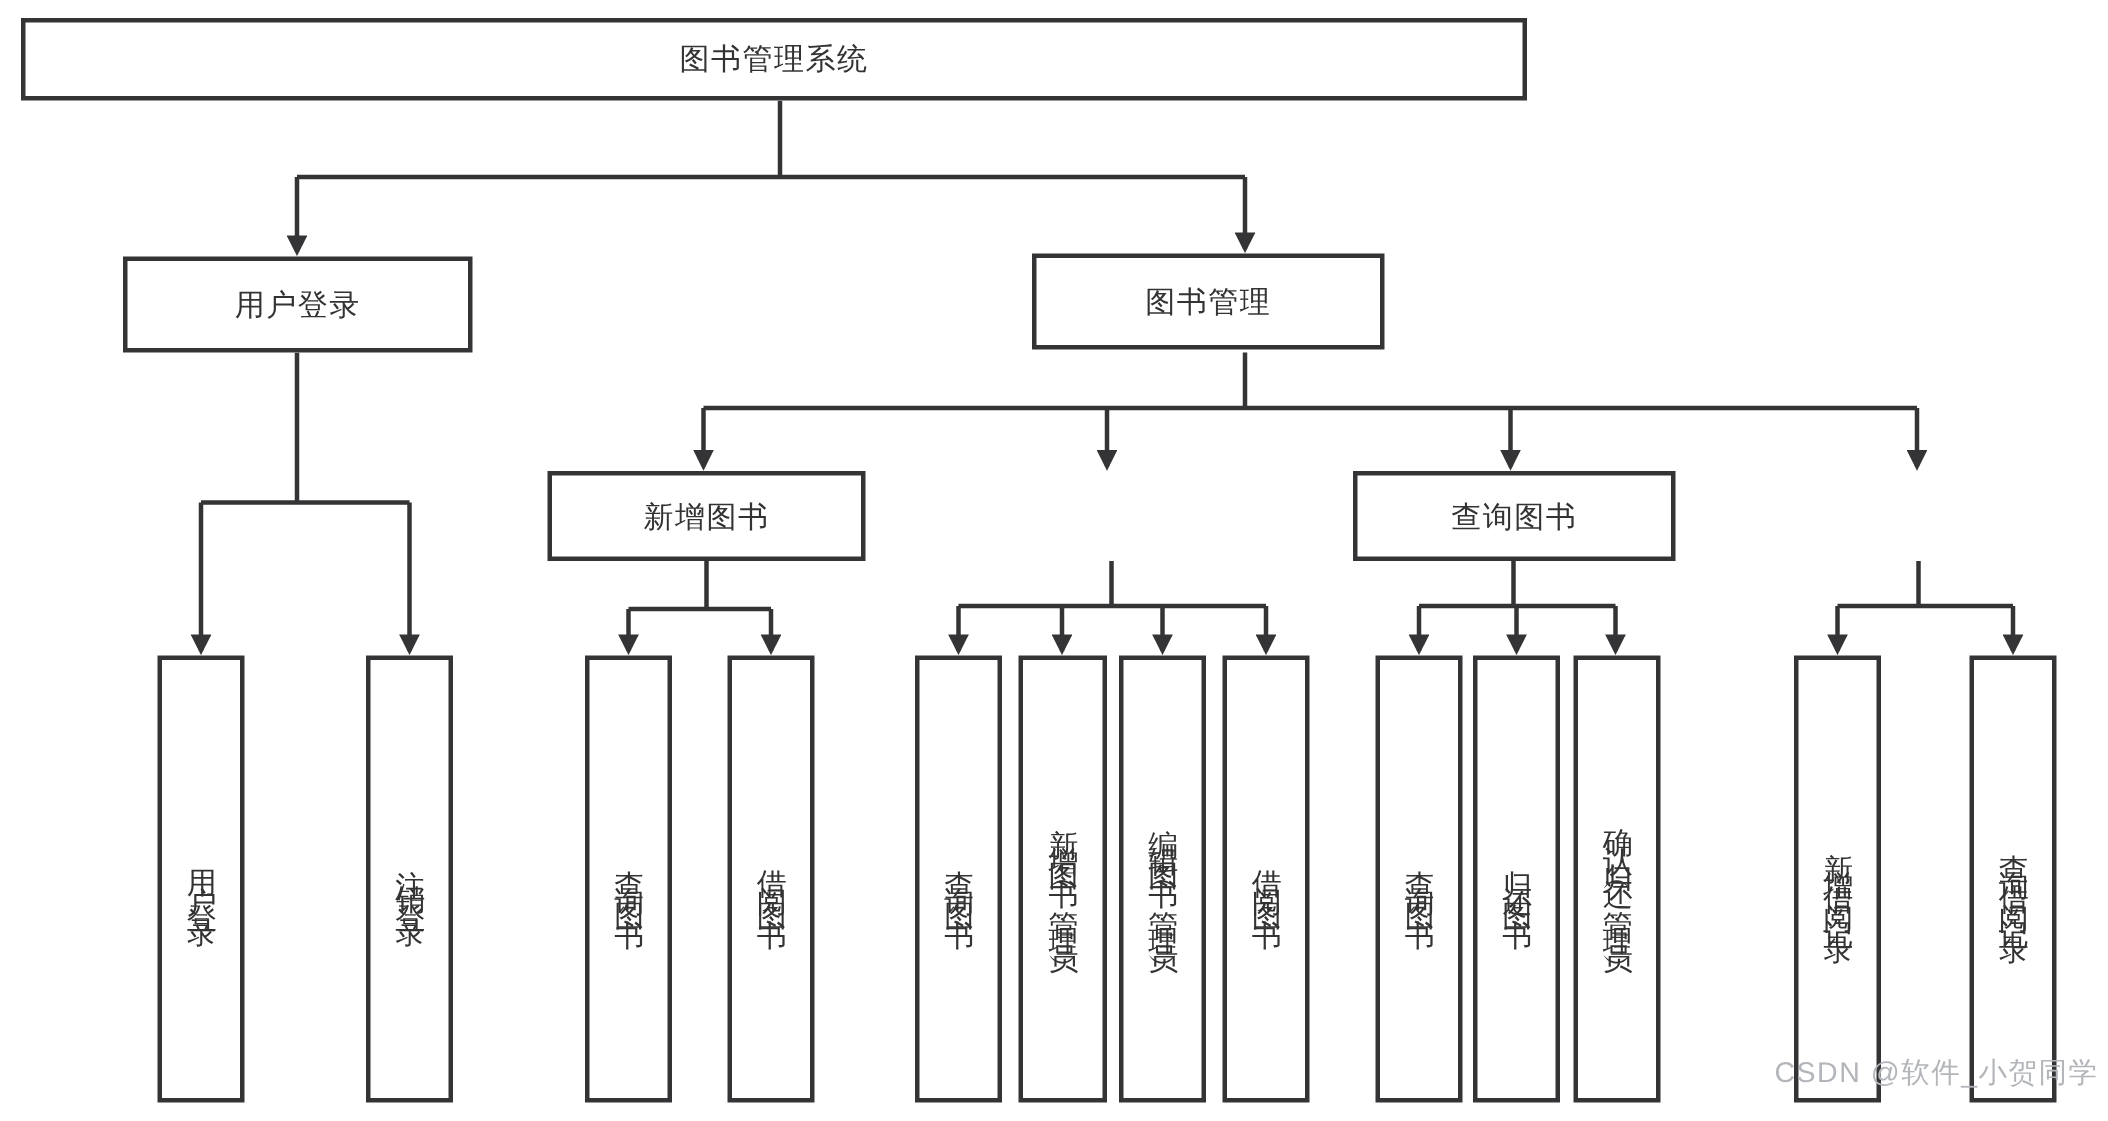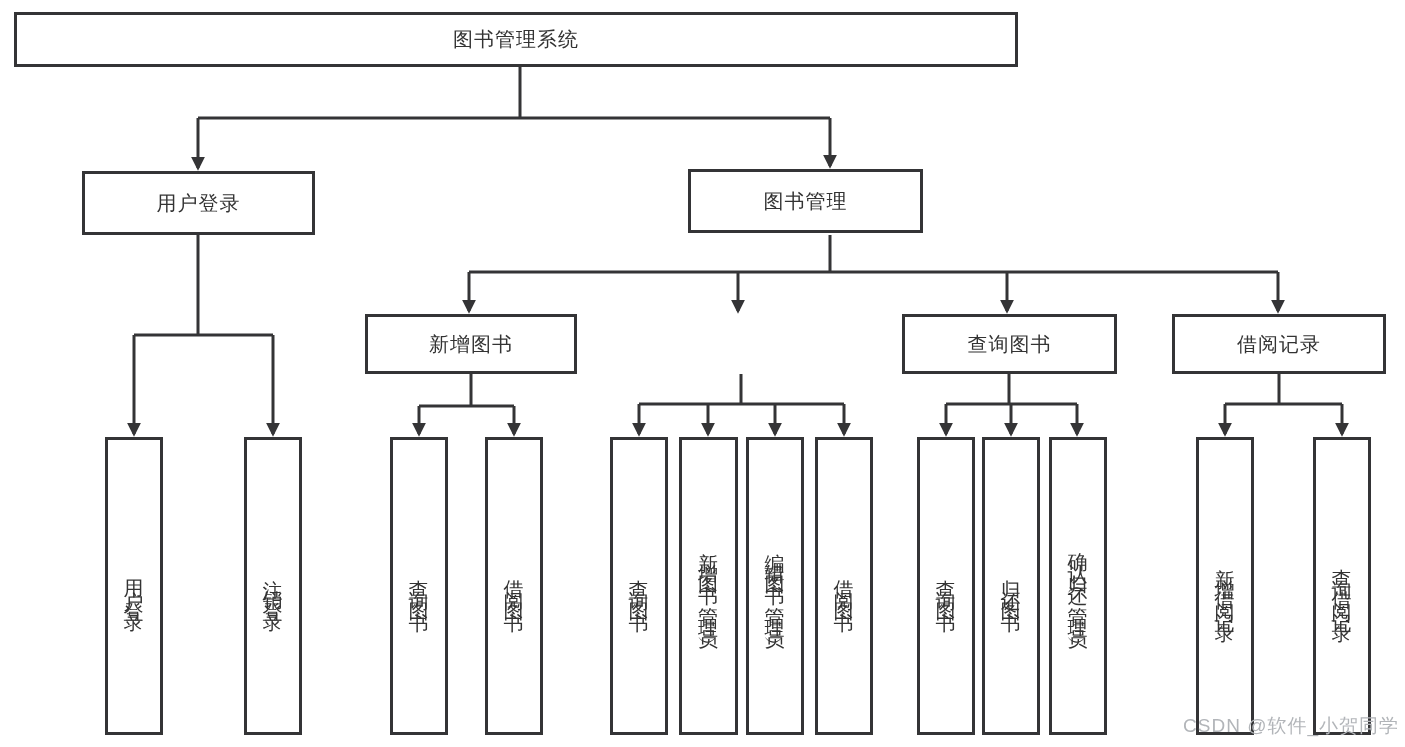--- a/index.html
+++ b/index.html
@@ -70,21 +70,21 @@
   .c3 { left: 746px;  width: 58px; }
   .c4 { left: 815px;  width: 58px; }
   .d1 { left: 917px;  width: 58px; }
   .d2 { left: 982px;  width: 58px; }
   .d3 { left: 1049px; width: 58px; }
   .e1 { left: 1196px; width: 58px; }
   .e2 { left: 1313px; width: 58px; }
   .watermark {
     position: absolute;
     right: 6px;
-    bottom: 8px;
+    bottom: 19px;
     font-size: 19px;
     color: #b2b5b9;
     letter-spacing: 1px;
     white-space: nowrap;
   }
 </style>
 </head>
 <body>
 
 <div class="stage">
@@ -127,21 +127,20 @@
     </g>
   </svg>
 
   <div class="hbox root-box">图书管理系统</div>
 
   <div class="hbox n-login">用户登录</div>
   <div class="hbox n-bookmgmt">图书管理</div>
 
   <div class="hbox l3 n-newbook">新增图书</div>
   <div class="hbox l3 n-current">查询图书</div>
-  <div class="hbox l3 n-records">借阅记录</div>
 
   <div class="vbox a1">用户登录</div>
   <div class="vbox a2">注销登录</div>
 
   <div class="vbox b1">查询图书</div>
   <div class="vbox b2">借阅图书</div>
 
   <div class="vbox c1">查询图书</div>
   <div class="vbox c2">新增图书（管理员）</div>
   <div class="vbox c3">编辑图书（管理员）</div>

